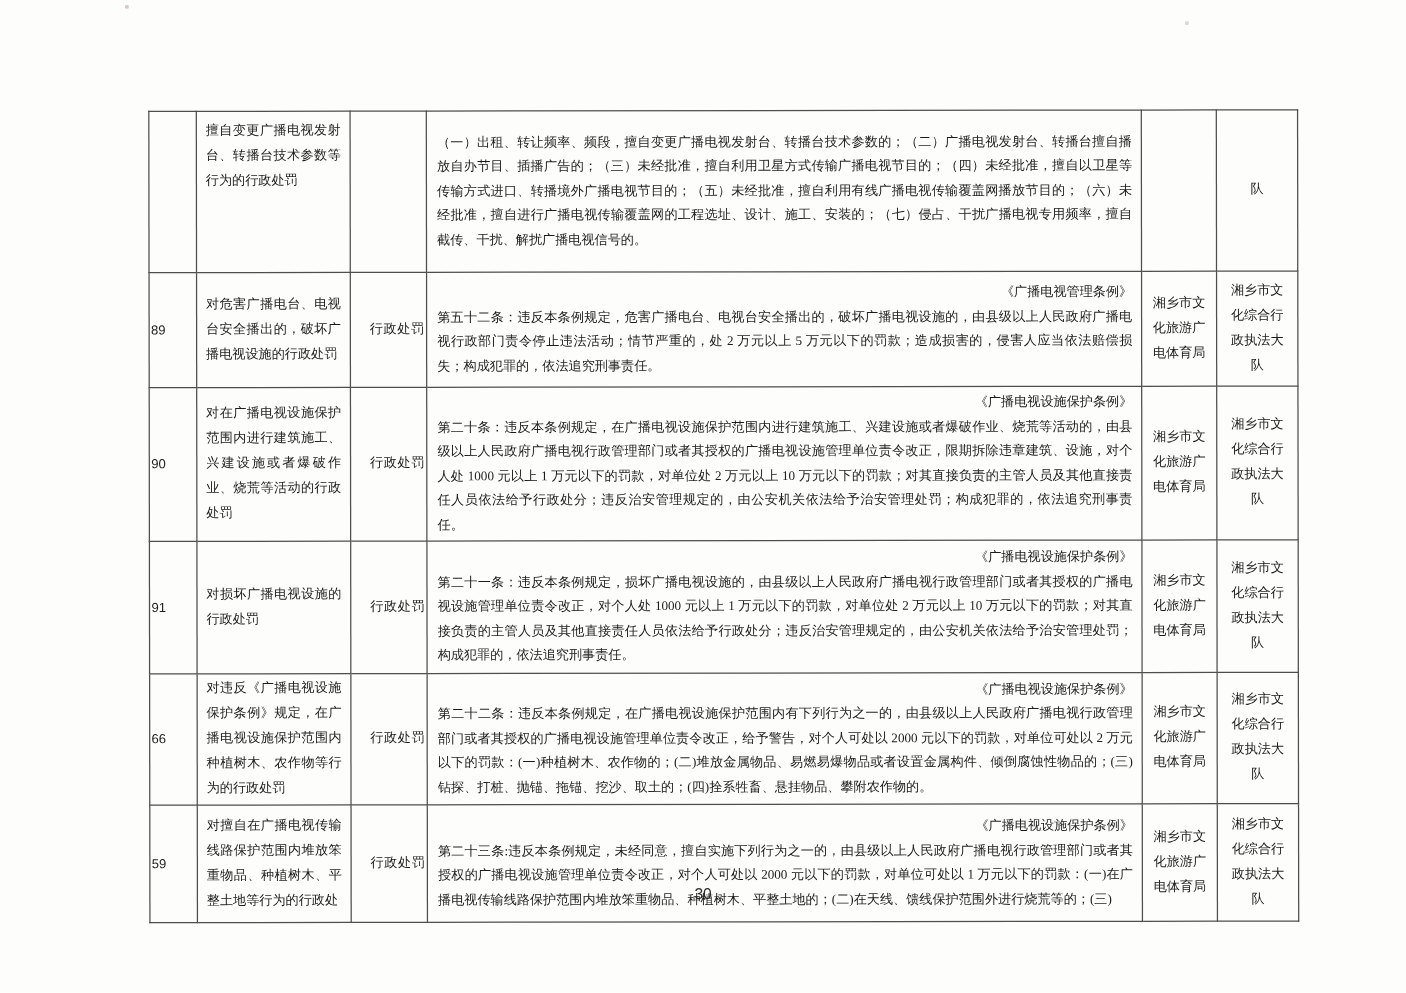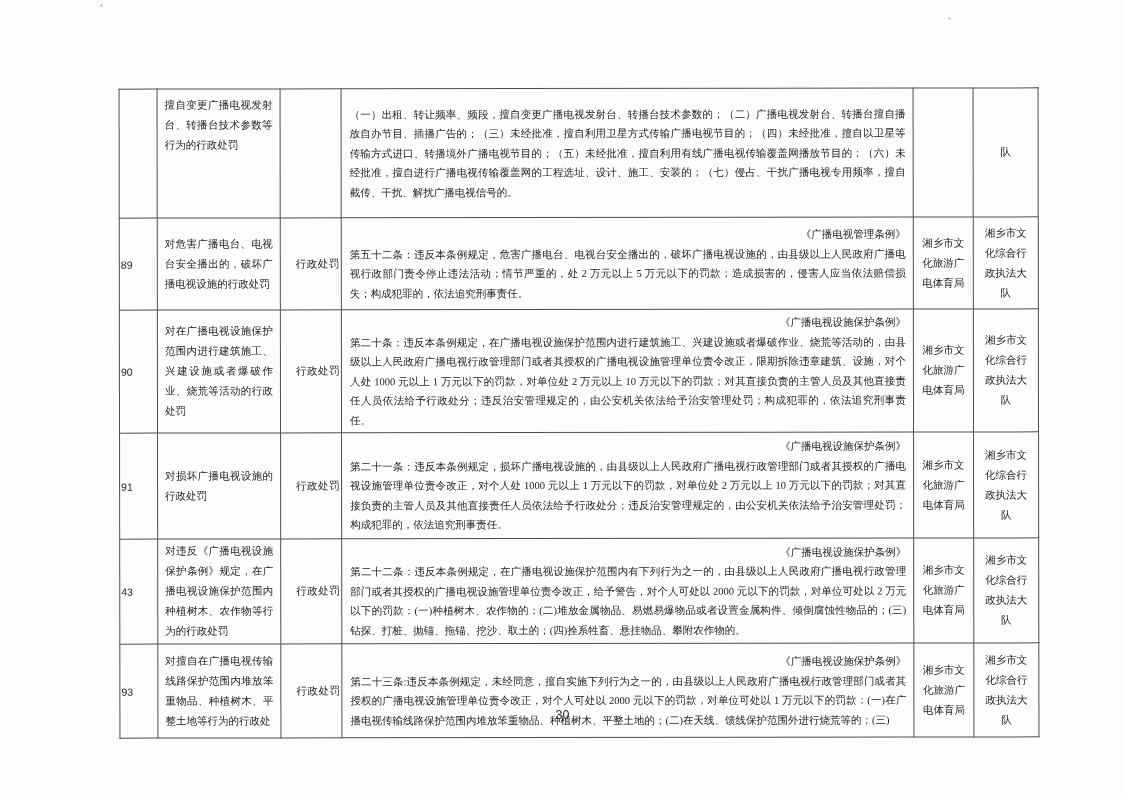--- a/index.html
+++ b/index.html
@@ -171,33 +171,33 @@
         <td class="c-type">行政处罚</td>
         <td class="c-basis">
           <div class="basis-title">《广播电视设施保护条例》</div>
           <div class="basis-body">第二十一条：违反本条例规定，损坏广播电视设施的，由县级以上人民政府广播电视行政管理部门或者其授权的广播电视设施管理单位责令改正，对个人处 1000 元以上 1 万元以下的罚款，对单位处 2 万元以上 10 万元以下的罚款；对其直接负责的主管人员及其他直接责任人员依法给予行政处分；违反治安管理规定的，由公安机关依法给予治安管理处罚；构成犯罪的，依法追究刑事责任。</div>
         </td>
         <td class="c-dept">湘乡市文化旅游广电体育局</td>
         <td class="c-enf">湘乡市文化综合行政执法大队</td>
       </tr>
 
       <tr class="h4">
-        <td class="c-no">43</td>
+        <td class="c-no">66</td>
         <td class="c-matter">对违反《广播电视设施保护条例》规定，在广播电视设施保护范围内种植树木、农作物等行为的行政处罚</td>
         <td class="c-type">行政处罚</td>
         <td class="c-basis">
           <div class="basis-title">《广播电视设施保护条例》</div>
           <div class="basis-body">第二十二条：违反本条例规定，在广播电视设施保护范围内有下列行为之一的，由县级以上人民政府广播电视行政管理部门或者其授权的广播电视设施管理单位责令改正，给予警告，对个人可处以 2000 元以下的罚款，对单位可处以 2 万元以下的罚款：(一)种植树木、农作物的；(二)堆放金属物品、易燃易爆物品或者设置金属构件、倾倒腐蚀性物品的；(三)钻探、打桩、抛锚、拖锚、挖沙、取土的；(四)拴系牲畜、悬挂物品、攀附农作物的。</div>
         </td>
         <td class="c-dept">湘乡市文化旅游广电体育局</td>
         <td class="c-enf">湘乡市文化综合行政执法大队</td>
       </tr>
 
       <tr class="h5">
-        <td class="c-no">93</td>
+        <td class="c-no">59</td>
         <td class="c-matter">对擅自在广播电视传输线路保护范围内堆放笨重物品、种植树木、平整土地等行为的行政处</td>
         <td class="c-type">行政处罚</td>
         <td class="c-basis">
           <div class="basis-title">《广播电视设施保护条例》</div>
           <div class="basis-body">第二十三条:违反本条例规定，未经同意，擅自实施下列行为之一的，由县级以上人民政府广播电视行政管理部门或者其授权的广播电视设施管理单位责令改正，对个人可处以 2000 元以下的罚款，对单位可处以 1 万元以下的罚款：(一)在广播电视传输线路保护范围内堆放笨重物品、种植树木、平整土地的；(二)在天线、馈线保护范围外进行烧荒等的；(三)</div>
         </td>
         <td class="c-dept">湘乡市文化旅游广电体育局</td>
         <td class="c-enf">湘乡市文化综合行政执法大队</td>
       </tr>
 

